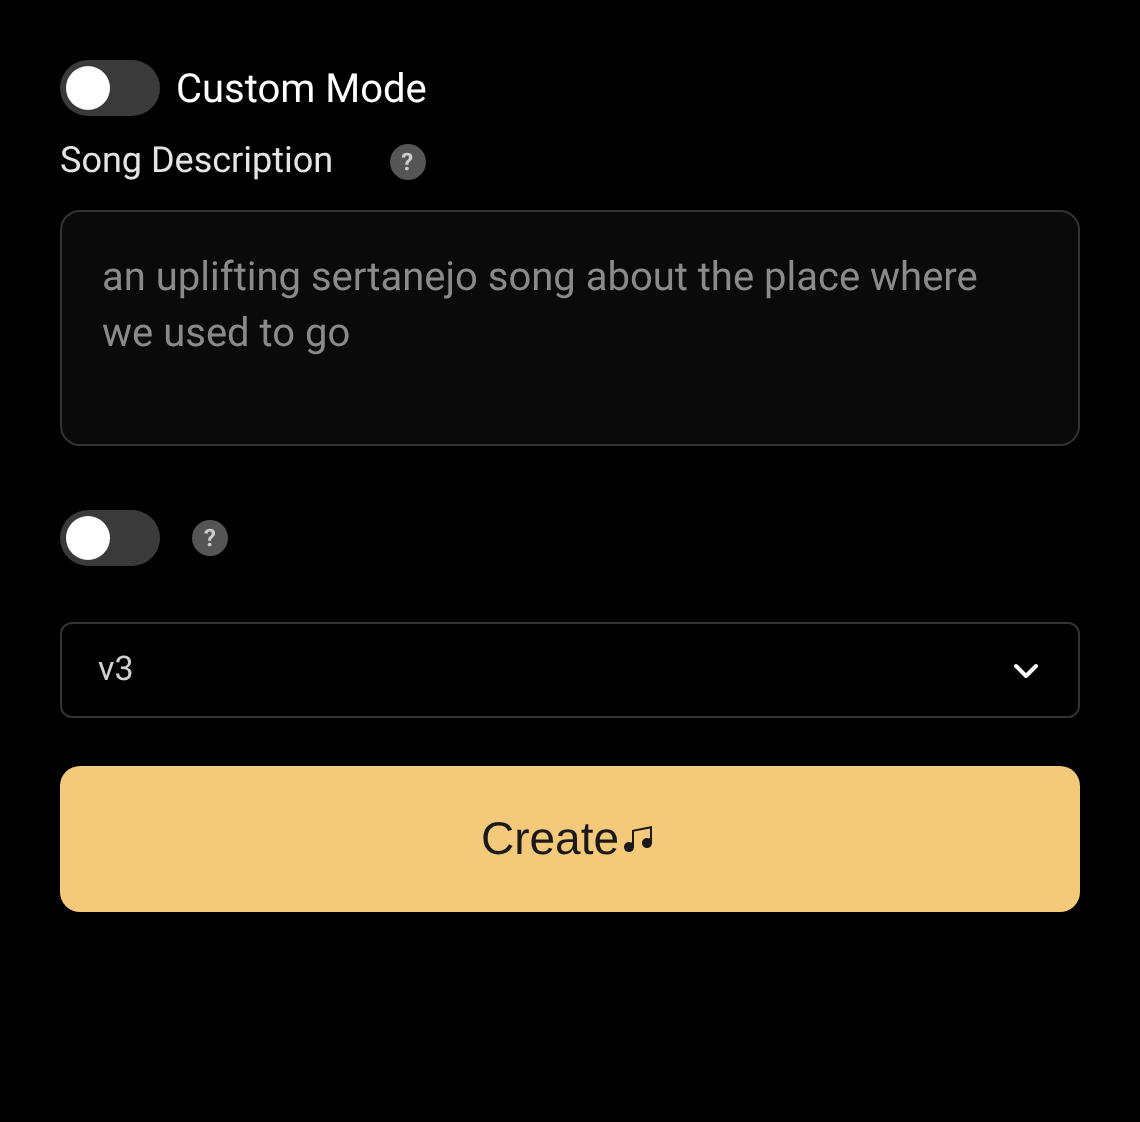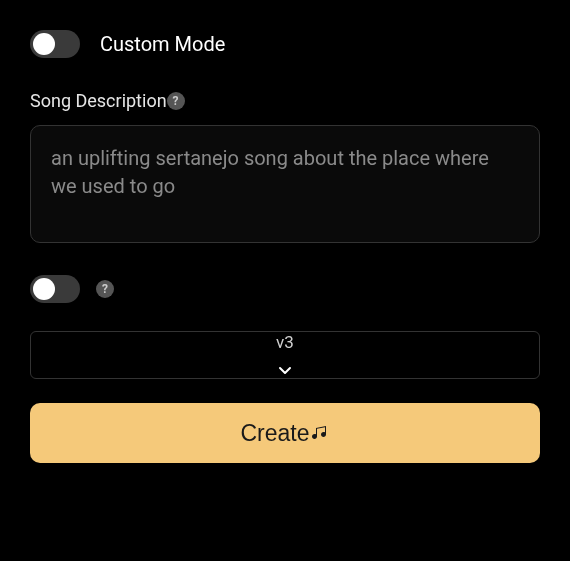--- a/index.html
+++ b/index.html
@@ -11,22 +11,22 @@
       background: #000;
       font-family: -apple-system, BlinkMacSystemFont, 'Segoe UI', Roboto, sans-serif;
       width: 570px;
       height: 561px;
       padding: 30px 30px 30px 30px;
       color: #fff;
     }
     .toggle-row {
       display: flex;
       align-items: center;
-      gap: 20px;
-      margin-bottom: 32px;
+      gap: 8px;
+      margin-bottom: 12px;
     }
     .toggle {
       position: relative;
       width: 50px;
       height: 28px;
       background: #3a3a3a;
       border-radius: 14px;
       cursor: pointer;
     }
     .toggle-handle {
@@ -38,21 +38,21 @@
       background: #fff;
       border-radius: 50%;
     }
     .toggle-label {
       font-size: 20px;
       color: #fff;
     }
     .section-label-row {
       display: flex;
       align-items: center;
-      gap: 0;
+      gap: 28px;
       margin-bottom: 14px;
     }
     .section-label {
       font-size: 18px;
       color: #e5e5e5;
       font-weight: 400;
     }
     .help-icon {
       width: 18px;
       height: 18px;
@@ -97,33 +97,32 @@
       align-items: center;
       justify-content: space-between;
       width: 100%;
       height: 48px;
       background: #000;
       border: 1px solid #333;
       border-radius: 6px;
       padding: 0 18px;
       cursor: pointer;
       margin-bottom: 24px;
-      flex-direction: column;
     }
     .version-text {
       font-size: 17px;
       color: #d0d0d0;
     }
     .chevron {
       display: flex;
       align-items: center;
     }
     .create-button {
       width: 100%;
-      height: 60px;
+      height: 73px;
       background: #f5c97a;
       border: none;
       border-radius: 10px;
       display: flex;
       align-items: center;
       justify-content: center;
       gap: 0;
       cursor: pointer;
       font-size: 23px;
       font-weight: 500;

